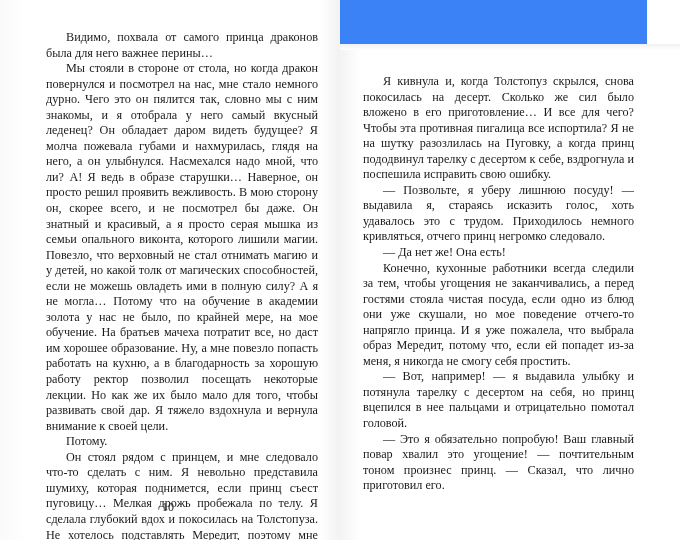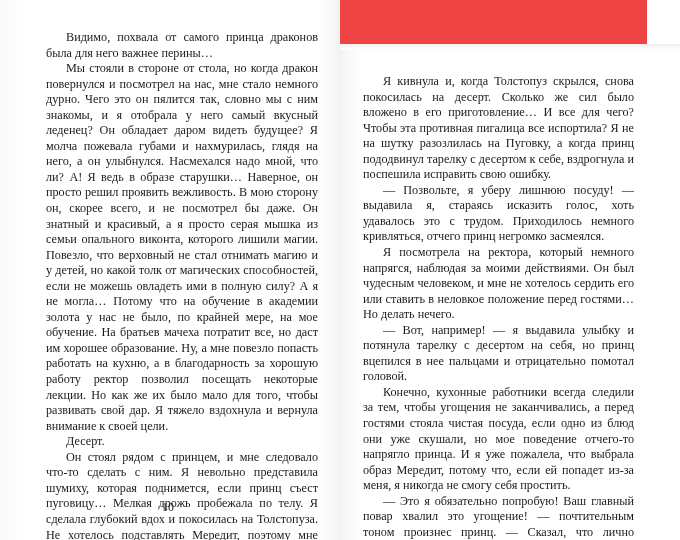--- a/index.html
+++ b/index.html
@@ -1,17 +1,17 @@
 <!DOCTYPE html>
 <html><head>
 <meta charset="utf-8">
 <style>
   html, body { margin: 0; padding: 0; background: #ffffff; }
   body { width: 680px; height: 540px; overflow: hidden; position: relative; }
-  .spread { position: absolute; left: 0; top: 0; width: 647px; height: 540px; background: #ef4444; }
+  .spread { position: absolute; left: 0; top: 0; width: 647px; height: 540px; background: #3b82f6; }
   .page { position: absolute; top: 0; height: 540px; }
   .page.left { left: 0; width: 340px; background: linear-gradient(to right, #fafafa 0%, #ffffff 8%, #ffffff 94%, #f2f2f2 100%); }
   .page.right { left: 340px; width: 340px; background: linear-gradient(to right, #f3f3f3 0%, #ffffff 6%, #ffffff 100%); margin-top: 44px; }
   .page.right::before { content: ""; position: absolute; left: 0; top: 0; right: 0; height: 6px; background: linear-gradient(to bottom, #f0f0f0, #ffffff); }
   .text-col {
     position: absolute; top: 30px;
     font-family: "Liberation Serif", "DejaVu Serif", serif;
     font-size: 12.2px; line-height: 15.55px; color: #1a1a1a;
     text-align: justify; hyphens: manual;
   }
@@ -28,33 +28,33 @@
 </style>
 </head>
 <body>
 
 <div class="spread">
 
   <div class="page left">
     <div class="text-col">
       <p>Видимо, похвала от самого принца драконов была для него важнее перины…</p>
       <p>Мы стояли в стороне от стола, но когда дракон повернулся и посмотрел на нас, мне стало немного дурно. Чего это он пялится так, словно мы с ним знакомы, и я отобрала у него самый вкусный леденец? Он обладает даром видеть будущее? Я молча пожевала губами и нахмурилась, глядя на него, а он улыбнулся. Насмехался надо мной, что ли? А! Я ведь в образе старушки… Наверное, он просто решил проявить вежливость. В мою сторону он, скорее всего, и не посмотрел бы даже. Он знатный и красивый, а я просто серая мышка из семьи опального виконта, которого лишили магии. Повезло, что верховный не стал отнимать магию и у детей, но какой толк от магических способностей, если не можешь овладеть ими в полную силу? А я не могла… Потому что на обучение в академии золота у нас не было, по крайней мере, на мое обучение. На братьев мачеха потратит все, но даст им хорошее образование. Ну, а мне повезло попасть работать на кухню, а в благодарность за хорошую работу ректор позволил посещать некоторые лекции. Но как же их было мало для того, чтобы развивать свой дар. Я тяжело вздохнула и вернула внимание к своей цели.</p>
-      <p>Десерт.</p>
+      <p>Потому.</p>
       <p>Он стоял рядом с принцем, и мне следовало что-то сделать с ним. Я невольно представила шумиху, которая поднимется, если принц съест пуговицу… Мелкая дрожь пробежала по телу. Я сделала глубокий вдох и покосилась на Толстопуза. Не хотелось подставлять Мередит, поэтому мне следовало как-то избавиться от его присутствия в зале.</p>
 
     </div>
     <div class="page-number">10</div>
   </div>
 
   <div class="page right">
     <div class="text-col">
       <p>Я кивнула и, когда Толстопуз скрылся, снова покосилась на десерт. Сколько же сил было вложено в его приготовление… И все для чего? Чтобы эта противная пигалица все испортила? Я не на шутку разозлилась на Пуговку, а когда принц пододвинул тарелку с десертом к себе, вздрогнула и поспешила исправить свою ошибку.</p>
-      <p>— Позвольте, я уберу лишнюю посуду! — выдавила я, стараясь исказить голос, хоть удавалось это с трудом. Приходилось немного кривляться, отчего принц негромко засмеялся.</p>
-      <p>Я посмотрела на ректора, который немного напрягся, наблюдая за моими действиями. Он был чудесным человеком, и мне не хотелось сердить его или ставить в неловкое положение перед гостями… Но делать нечего.</p>
+      <p>— Позвольте, я уберу лишнюю посуду! — выдавила я, стараясь исказить голос, хоть удавалось это с трудом. Приходилось немного кривляться, отчего принц негромко следовало.</p>
+      <p>— Да нет же! Она есть!</p>
+      <p>Конечно, кухонные работники всегда следили за тем, чтобы угощения не заканчивались, а перед гостями стояла чистая посуда, если одно из блюд они уже скушали, но мое поведение отчего-то напрягло принца. И я уже пожалела, что выбрала образ Мередит, потому что, если ей попадет из-за меня, я никогда не смогу себя простить.</p>
       <p>— Вот, например! — я выдавила улыбку и потянула тарелку с десертом на себя, но принц вцепился в нее пальцами и отрицательно помотал головой.</p>
-      <p>Конечно, кухонные работники всегда следили за тем, чтобы угощения не заканчивались, а перед гостями стояла чистая посуда, если одно из блюд они уже скушали, но мое поведение отчего-то напрягло принца. И я уже пожалела, что выбрала образ Мередит, потому что, если ей попадет из-за меня, я никогда не смогу себя простить.</p>
       <p>— Это я обязательно попробую! Ваш главный повар хвалил это угощение! — почтительным тоном произнес принц. — Сказал, что лично приготовил его.</p>
 
     </div>
     <div class="page-number">11</div>
   </div>
 
 </div>
 
 </body></html>

